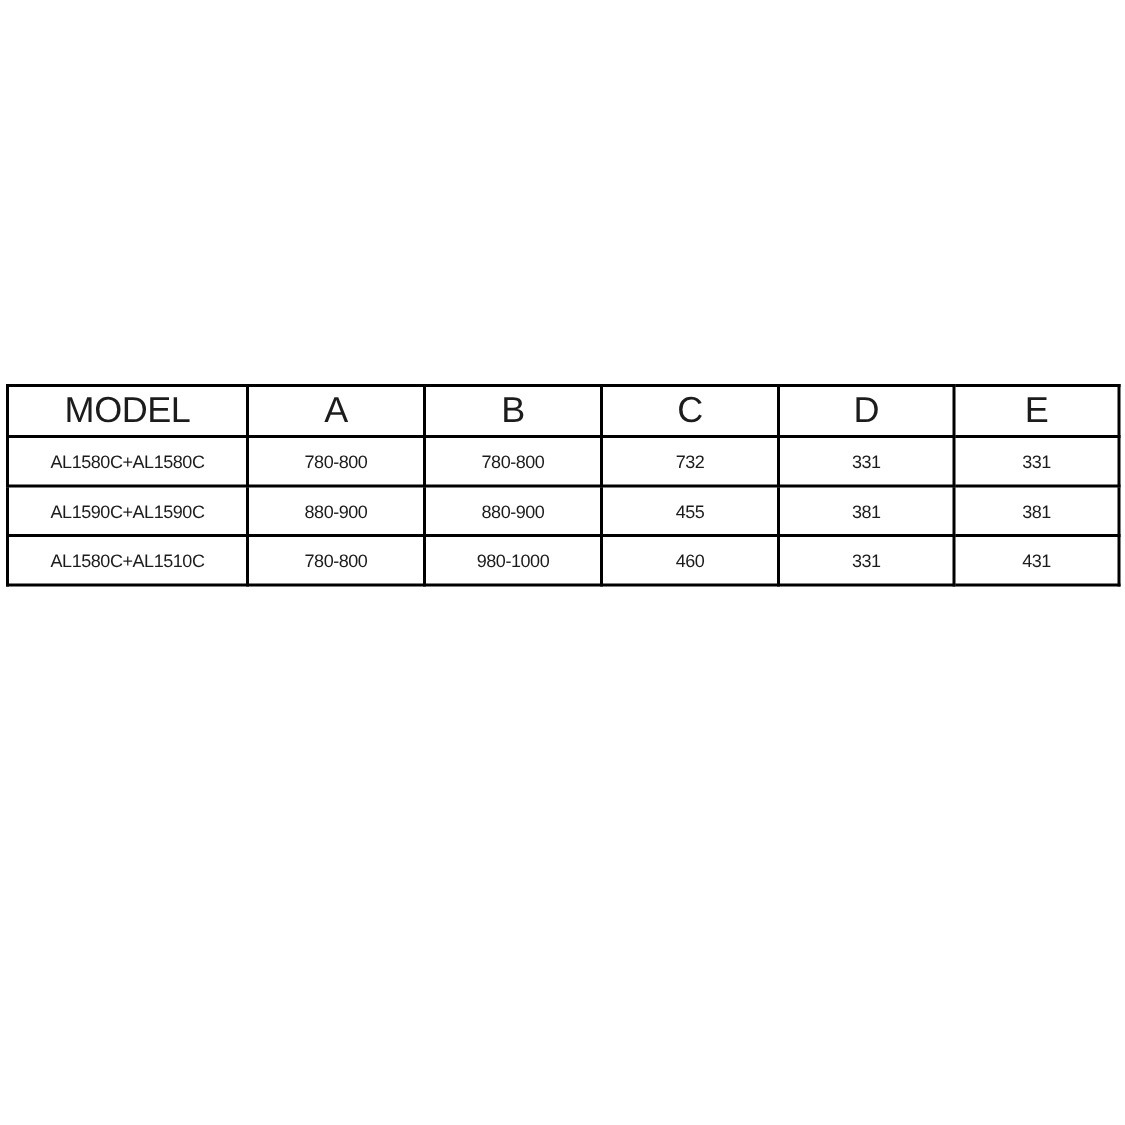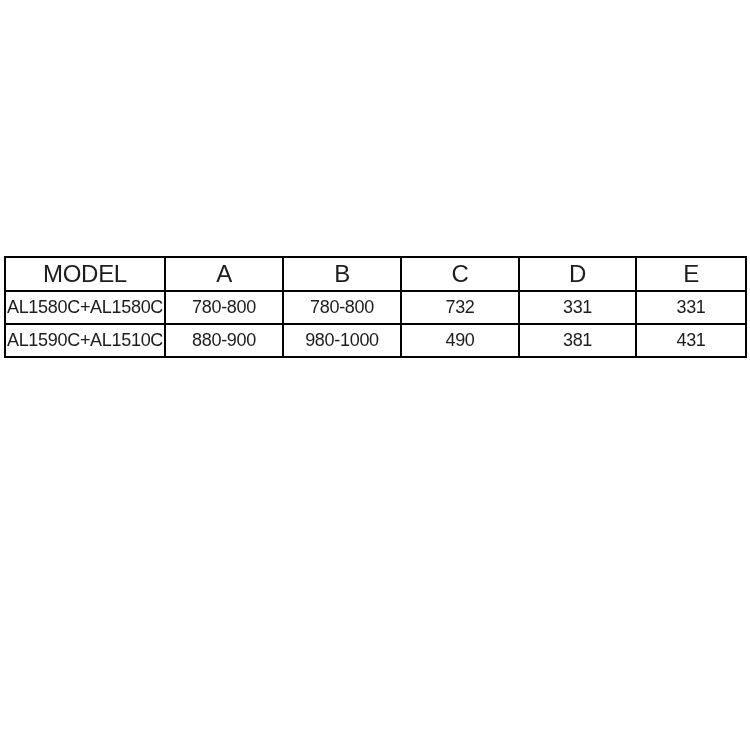--- a/index.html
+++ b/index.html
@@ -37,21 +37,21 @@
     overflow: hidden;
     letter-spacing: -0.3px;
   }
   table.spec-table th {
     height: 32px;
     font-size: 24px;
     font-weight: 400;
   }
   table.spec-table td {
     height: 31px;
-    font-size: 18px;
+    font-size: 12px;
     font-weight: 400;
   }
   col.c-model { width: 160px; }
   col.c-a { width: 118px; }
   col.c-b { width: 118px; }
   col.c-c { width: 118px; }
   col.c-d { width: 117px; }
   col.c-e { width: 110px; }
 </style>
 </head>
@@ -80,22 +80,30 @@
     <tbody id="table-body">
         <tr>
           <td>AL1580C+AL1580C</td>
           <td>780-800</td>
           <td>780-800</td>
           <td>732</td>
           <td>331</td>
           <td>331</td>
         </tr>
         <tr>
-          <td>AL1590C+AL1510C</td>
+          <td>AL1590C+AL1590C</td>
           <td>880-900</td>
+          <td>880-900</td>
+          <td>455</td>
+          <td>381</td>
+          <td>381</td>
+        </tr>
+        <tr>
+          <td>AL1580C+AL1510C</td>
+          <td>780-800</td>
           <td>980-1000</td>
-          <td>490</td>
-          <td>381</td>
+          <td>460</td>
+          <td>331</td>
           <td>431</td>
         </tr>
       </tbody>
   </table>
 </div>
 
 </body></html>

